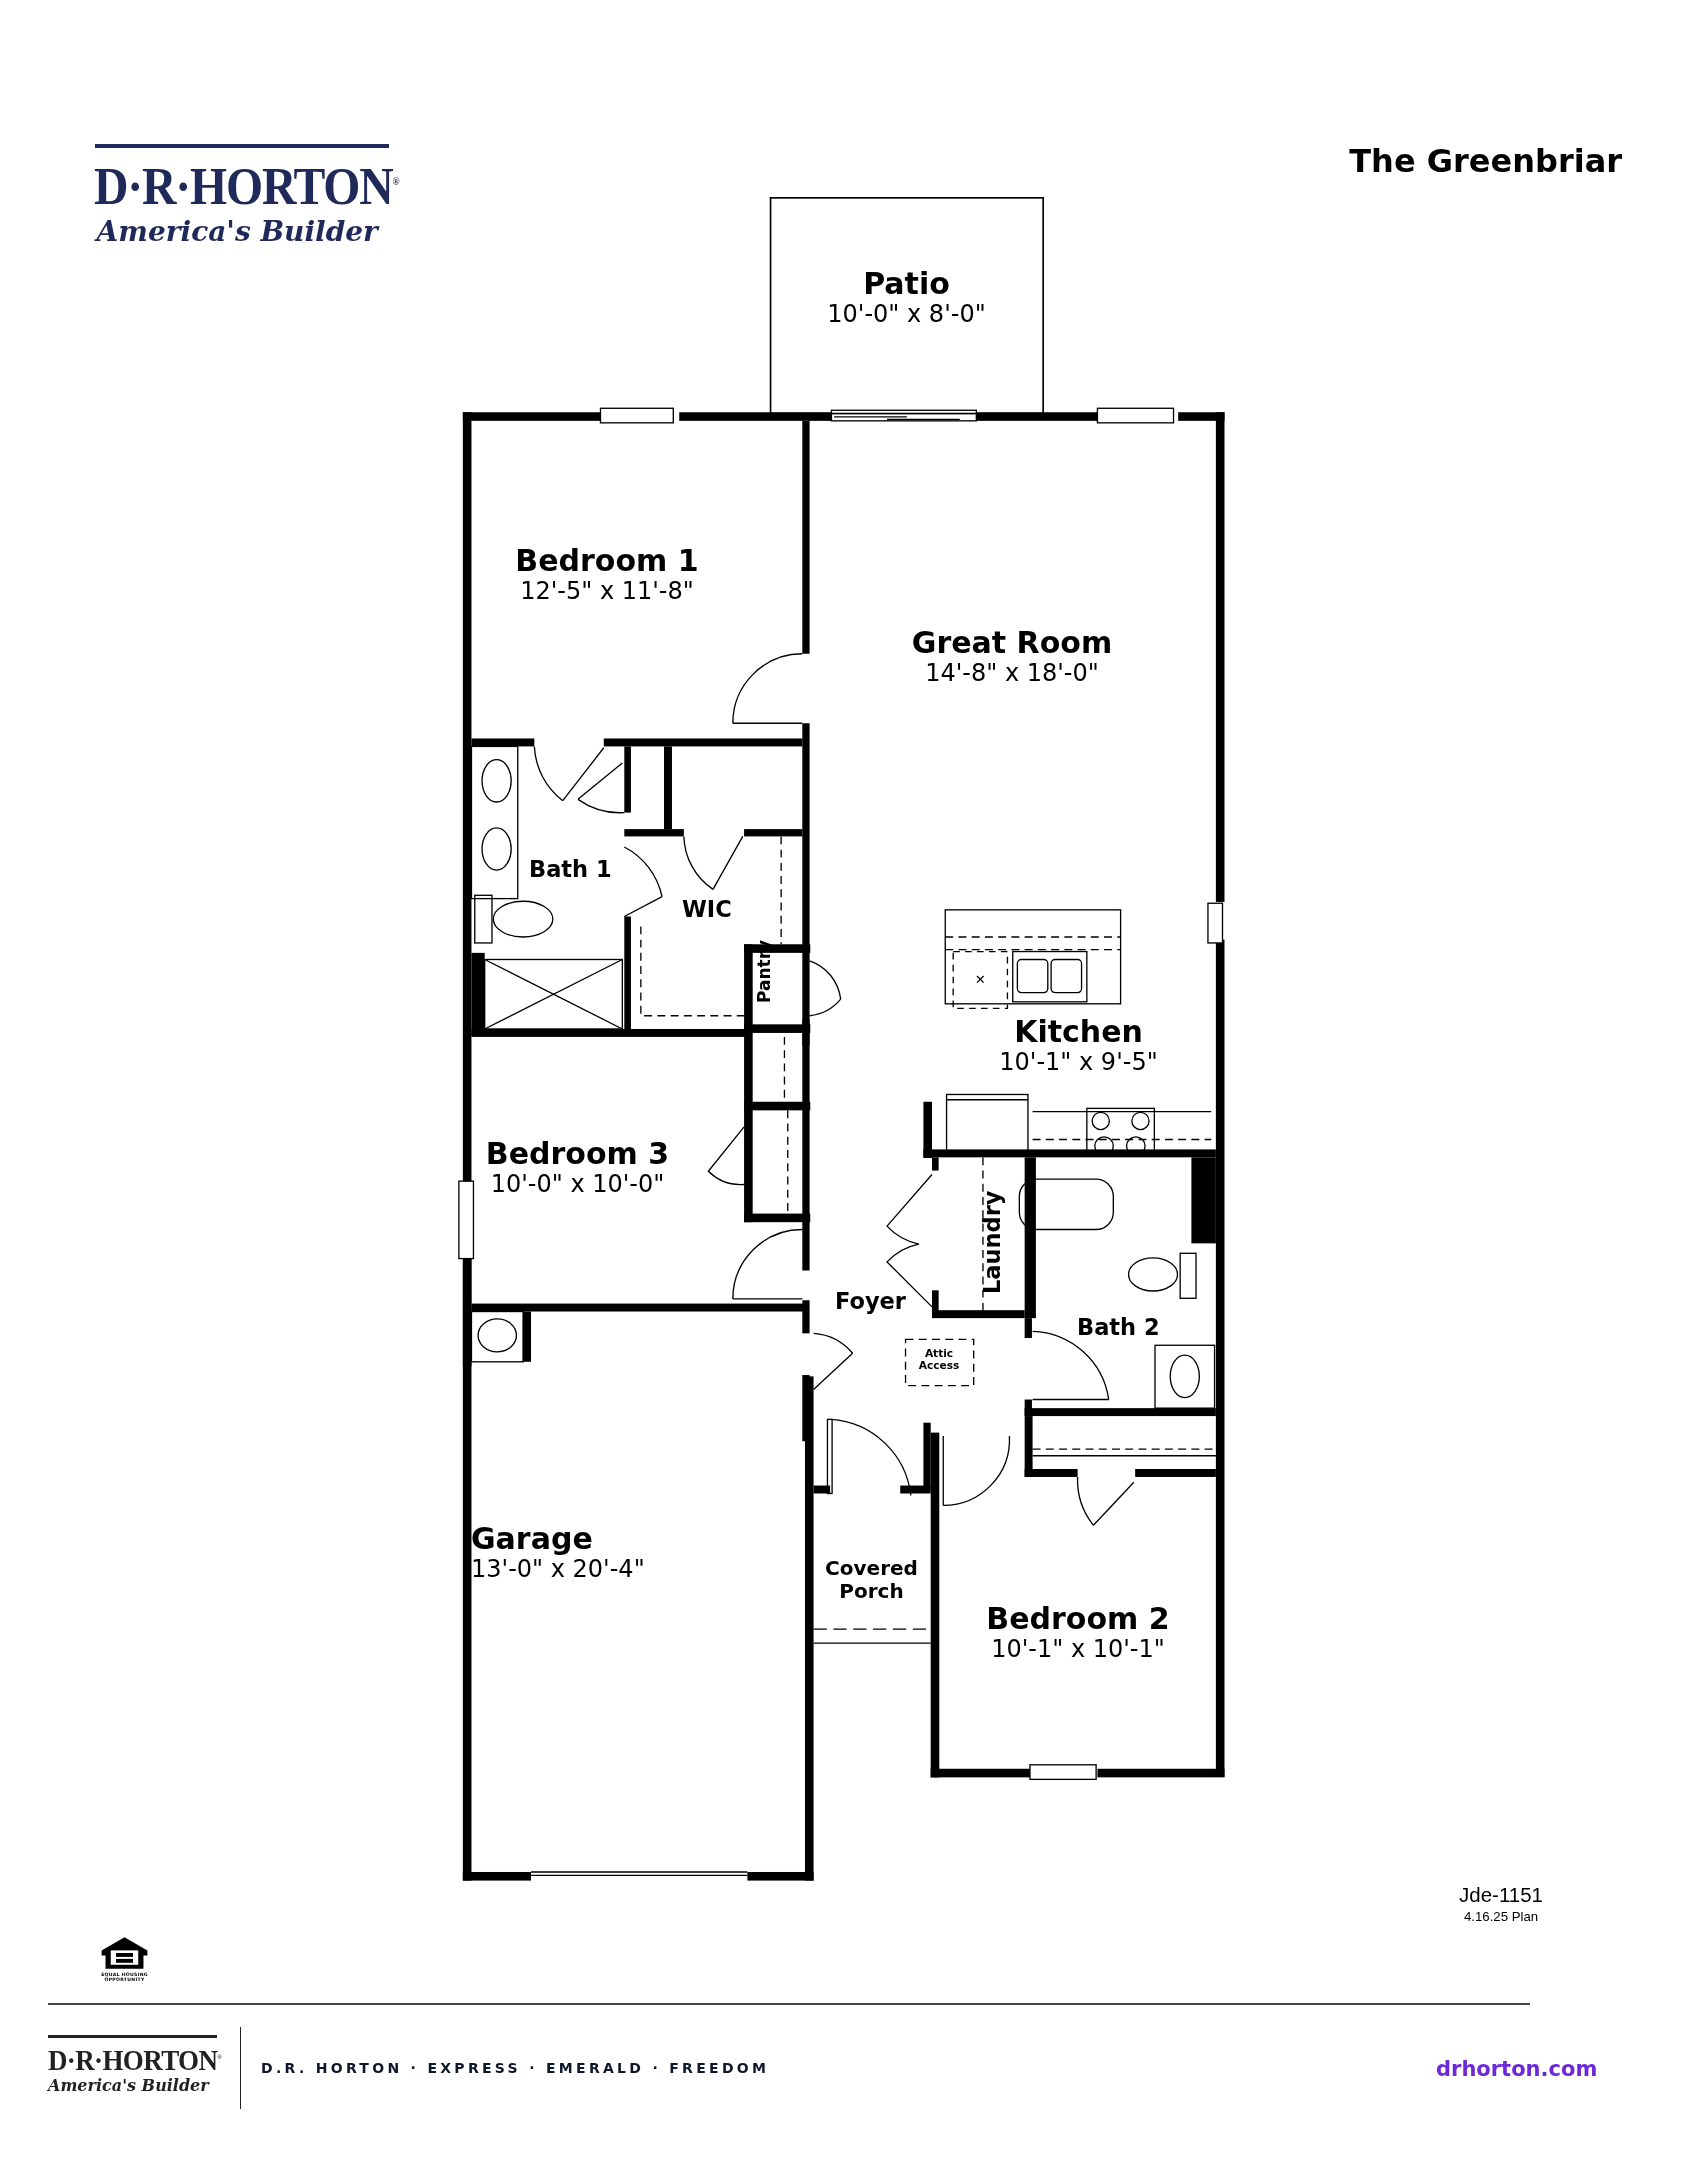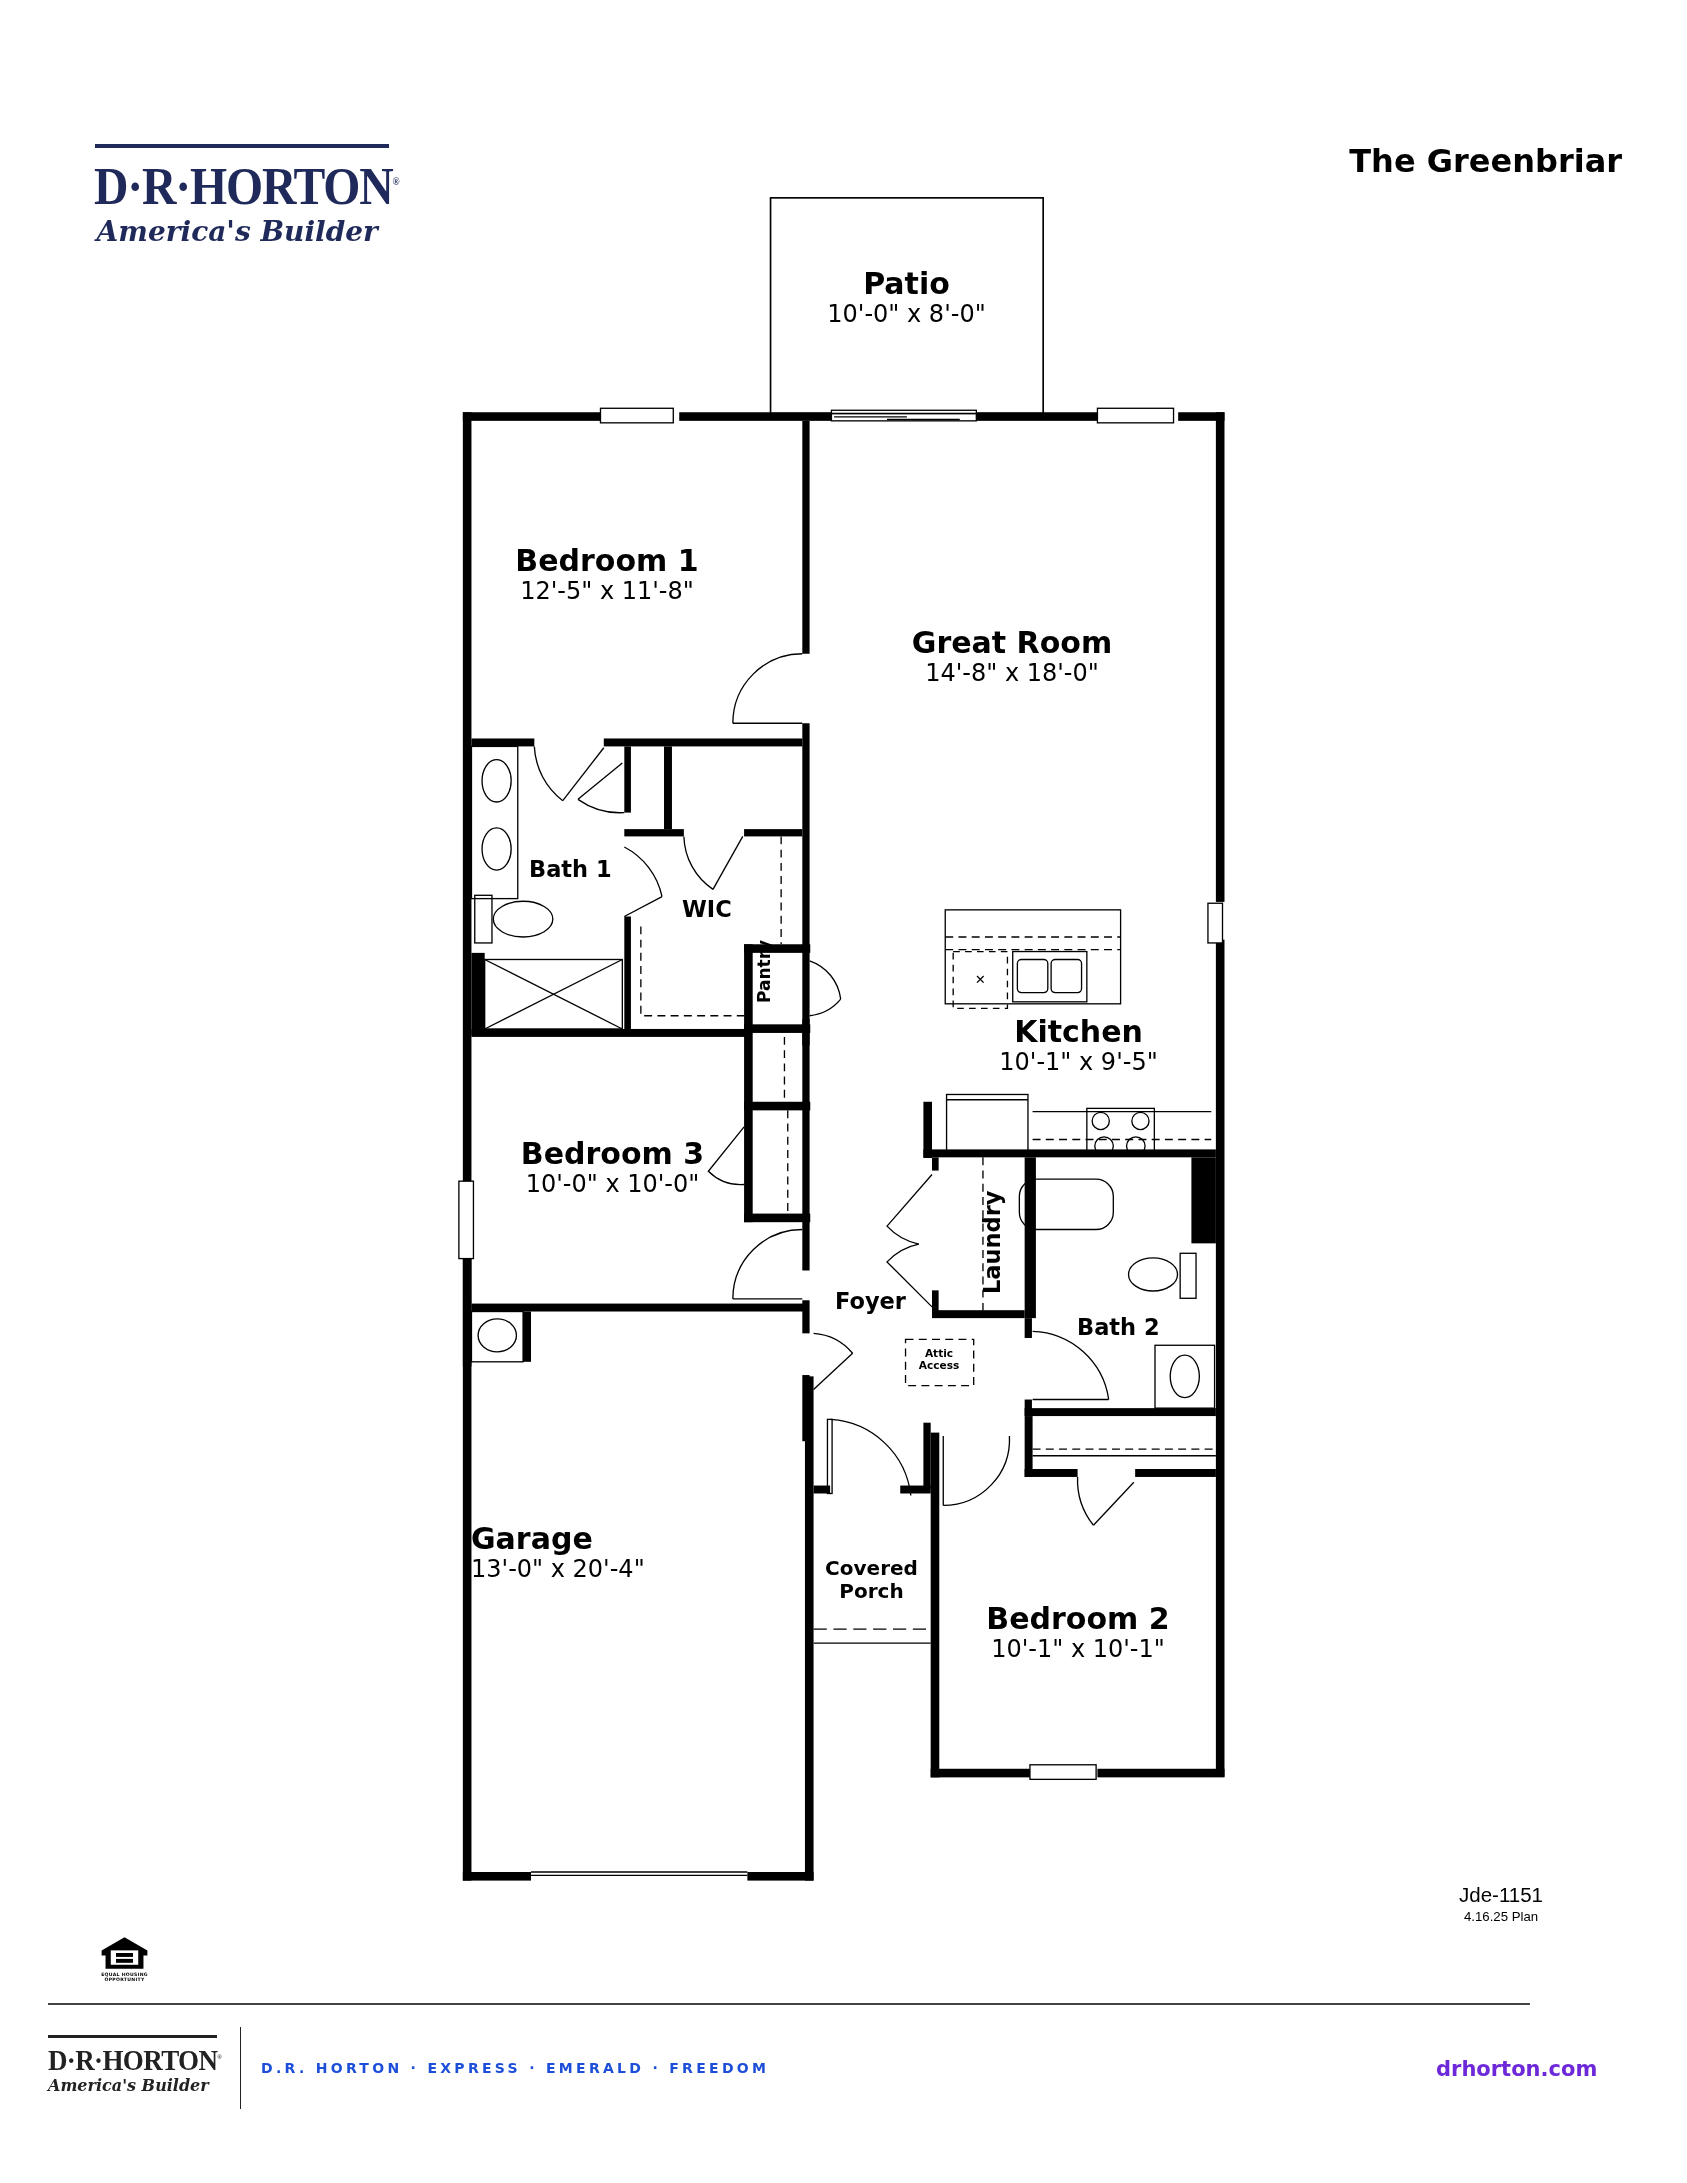--- a/index.html
+++ b/index.html
@@ -16,21 +16,21 @@
   .plan-code { left: 1459px; top: 1883px; font-family: "Liberation Sans", sans-serif; font-size: 20.5px; }
   .plan-date { left: 1464px; top: 1909px; font-family: "Liberation Sans", sans-serif; font-size: 13.2px; }
   .eho { left: 98px; top: 1936px; width: 53px; text-align: center; }
   .eho-text { font-size: 4.6px; font-weight: 700; line-height: 5.3px; letter-spacing: 0.3px; }
   .footer-rule { left: 48px; top: 2003px; width: 1482px; height: 2px; background: #444; }
   .footer-logo { left: 48px; top: 2035px; width: 179px; }
   .footer-logo .logo-rule { background: #222; width: 169px; height: 2.6px; margin-left: 0; }
   .footer-logo .logo-word { color: #222; font-size: 30px; line-height: 33px; margin-top: 2.6px; letter-spacing: -0.7px; }
   .footer-logo .logo-script { color: #222; font-size: 16px; line-height: 20px; margin-left: 0; }
   .footer-divider { left: 240px; top: 2027px; width: 1.3px; height: 82px; background: #222; }
-  .footer-brands { left: 261px; top: 2060px; font-size: 14px; font-weight: 700; letter-spacing: 3.3px; color: #1d4ed8; white-space: nowrap; }
+  .footer-brands { left: 261px; top: 2060px; font-size: 14px; font-weight: 700; letter-spacing: 3.3px; color: #0f172a; white-space: nowrap; }
   .footer-url { left: 1436px; top: 2057px; font-size: 21px; font-weight: 700; color: #6d28d9; }
 </style>
 </head>
 <body>
 
 <div class="abs logo-top">
   <div class="logo-rule"></div>
   <div class="logo-word"><span>D·R·HORTON</span><sup style="font-size:10.6px;">®</sup></div>
   <div class="logo-script">America's Builder</div>
 </div>
@@ -247,21 +247,21 @@
 
 <div class="abs room-name" style="left:529px; top:856px; font-size:22.5px;">Bath 1</div>
 <div class="abs room-name" style="left:682px; top:896px; font-size:22.5px;">WIC</div>
 <div class="abs room-name" style="left:754px; top:1003px; font-size:17px; transform: rotate(-90deg); transform-origin: left top;">Pantry</div>
 
 <div class="abs" style="left:946px; top:1015px; width:265px; text-align:center;">
   <div class="room-name" style="font-size:30px; line-height:34px;">Kitchen</div>
   <div class="room-dim" style="font-size:24px; line-height:26.5px;">10'-1" x 9'-5"</div>
 </div>
 
-<div class="abs" style="left:480px; top:1137px; width:265px; text-align:center;">
+<div class="abs" style="left:445px; top:1137px; width:265px; text-align:center;">
   <div class="room-name" style="font-size:30px; line-height:34px;">Bedroom 3</div>
   <div class="room-dim" style="font-size:24px; line-height:26.5px;">10'-0" x 10'-0"</div>
 </div>
 
 <div class="abs room-name" style="left:979px; top:1294px; font-size:22.5px; transform: rotate(-90deg); transform-origin: left top;">Laundry</div>
 <div class="abs room-name" style="left:835px; top:1288px; font-size:22.5px;">Foyer</div>
 <div class="abs room-name" style="left:1077px; top:1314px; font-size:22.5px;">Bath 2</div>
 
 <div class="abs" style="left:905px; top:1347px; width:68px; text-align:center; font-size:10.6px; font-weight:700; line-height:12px;">
   <div>Attic</div>

